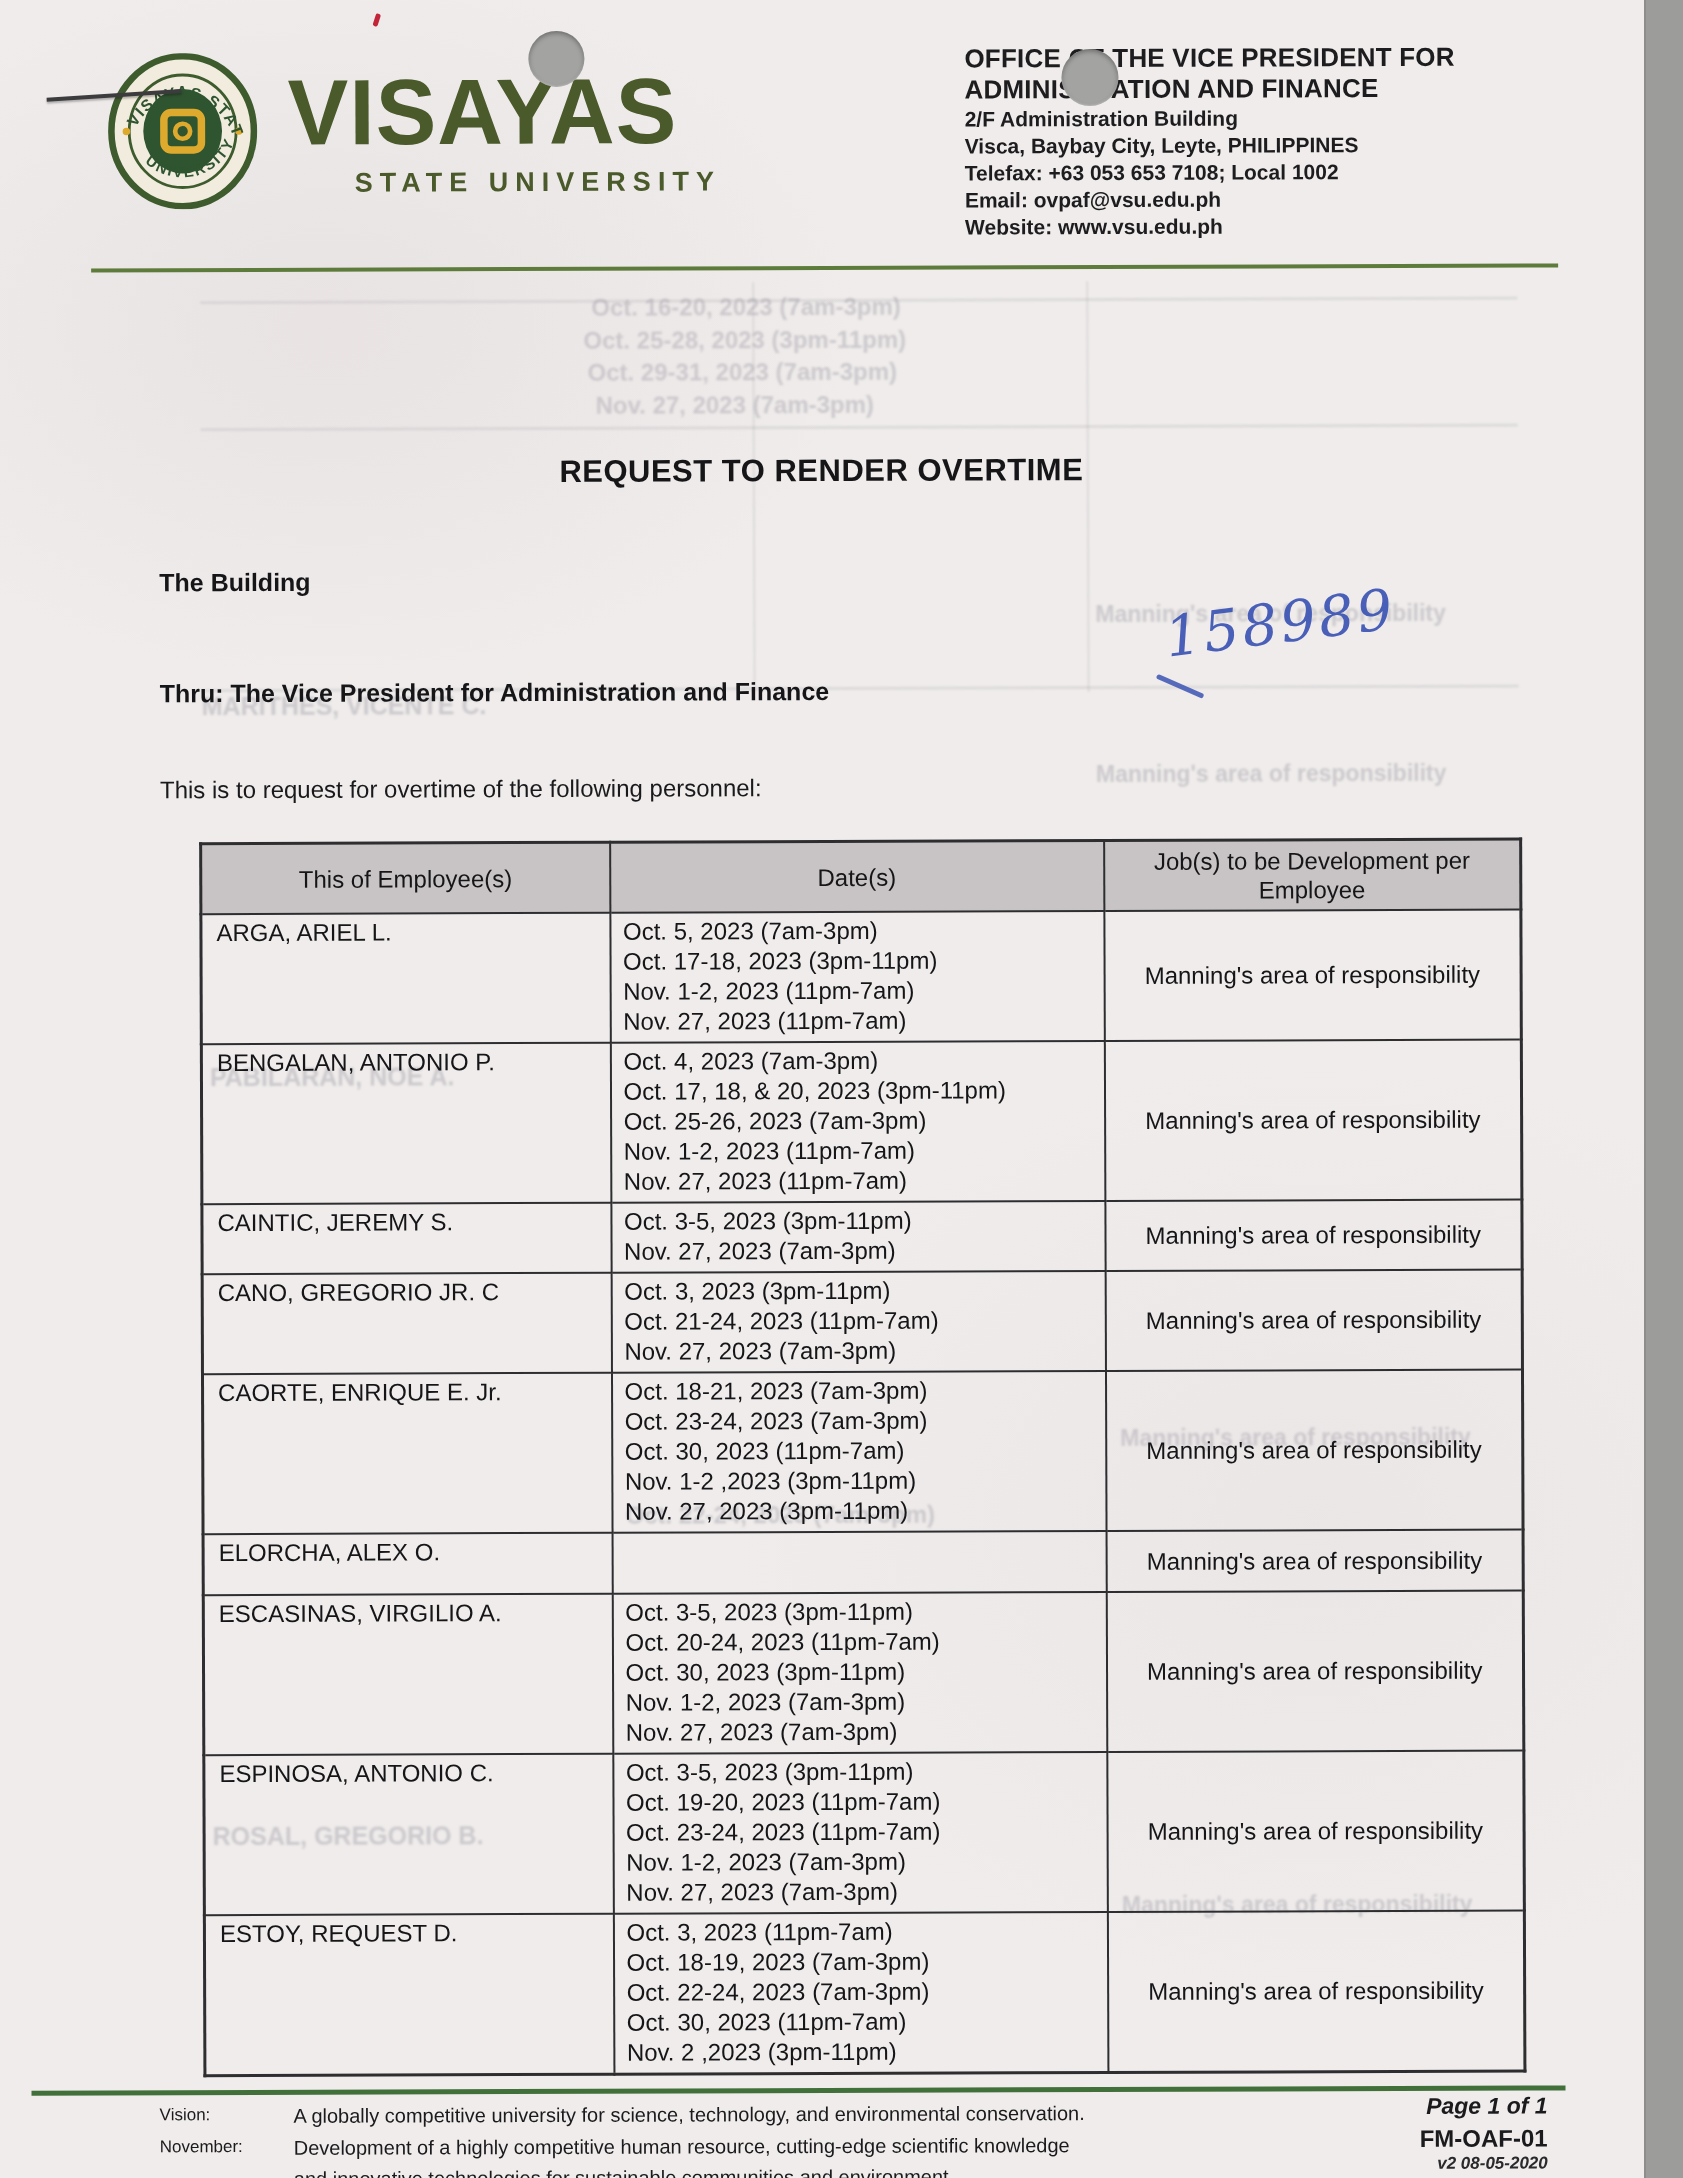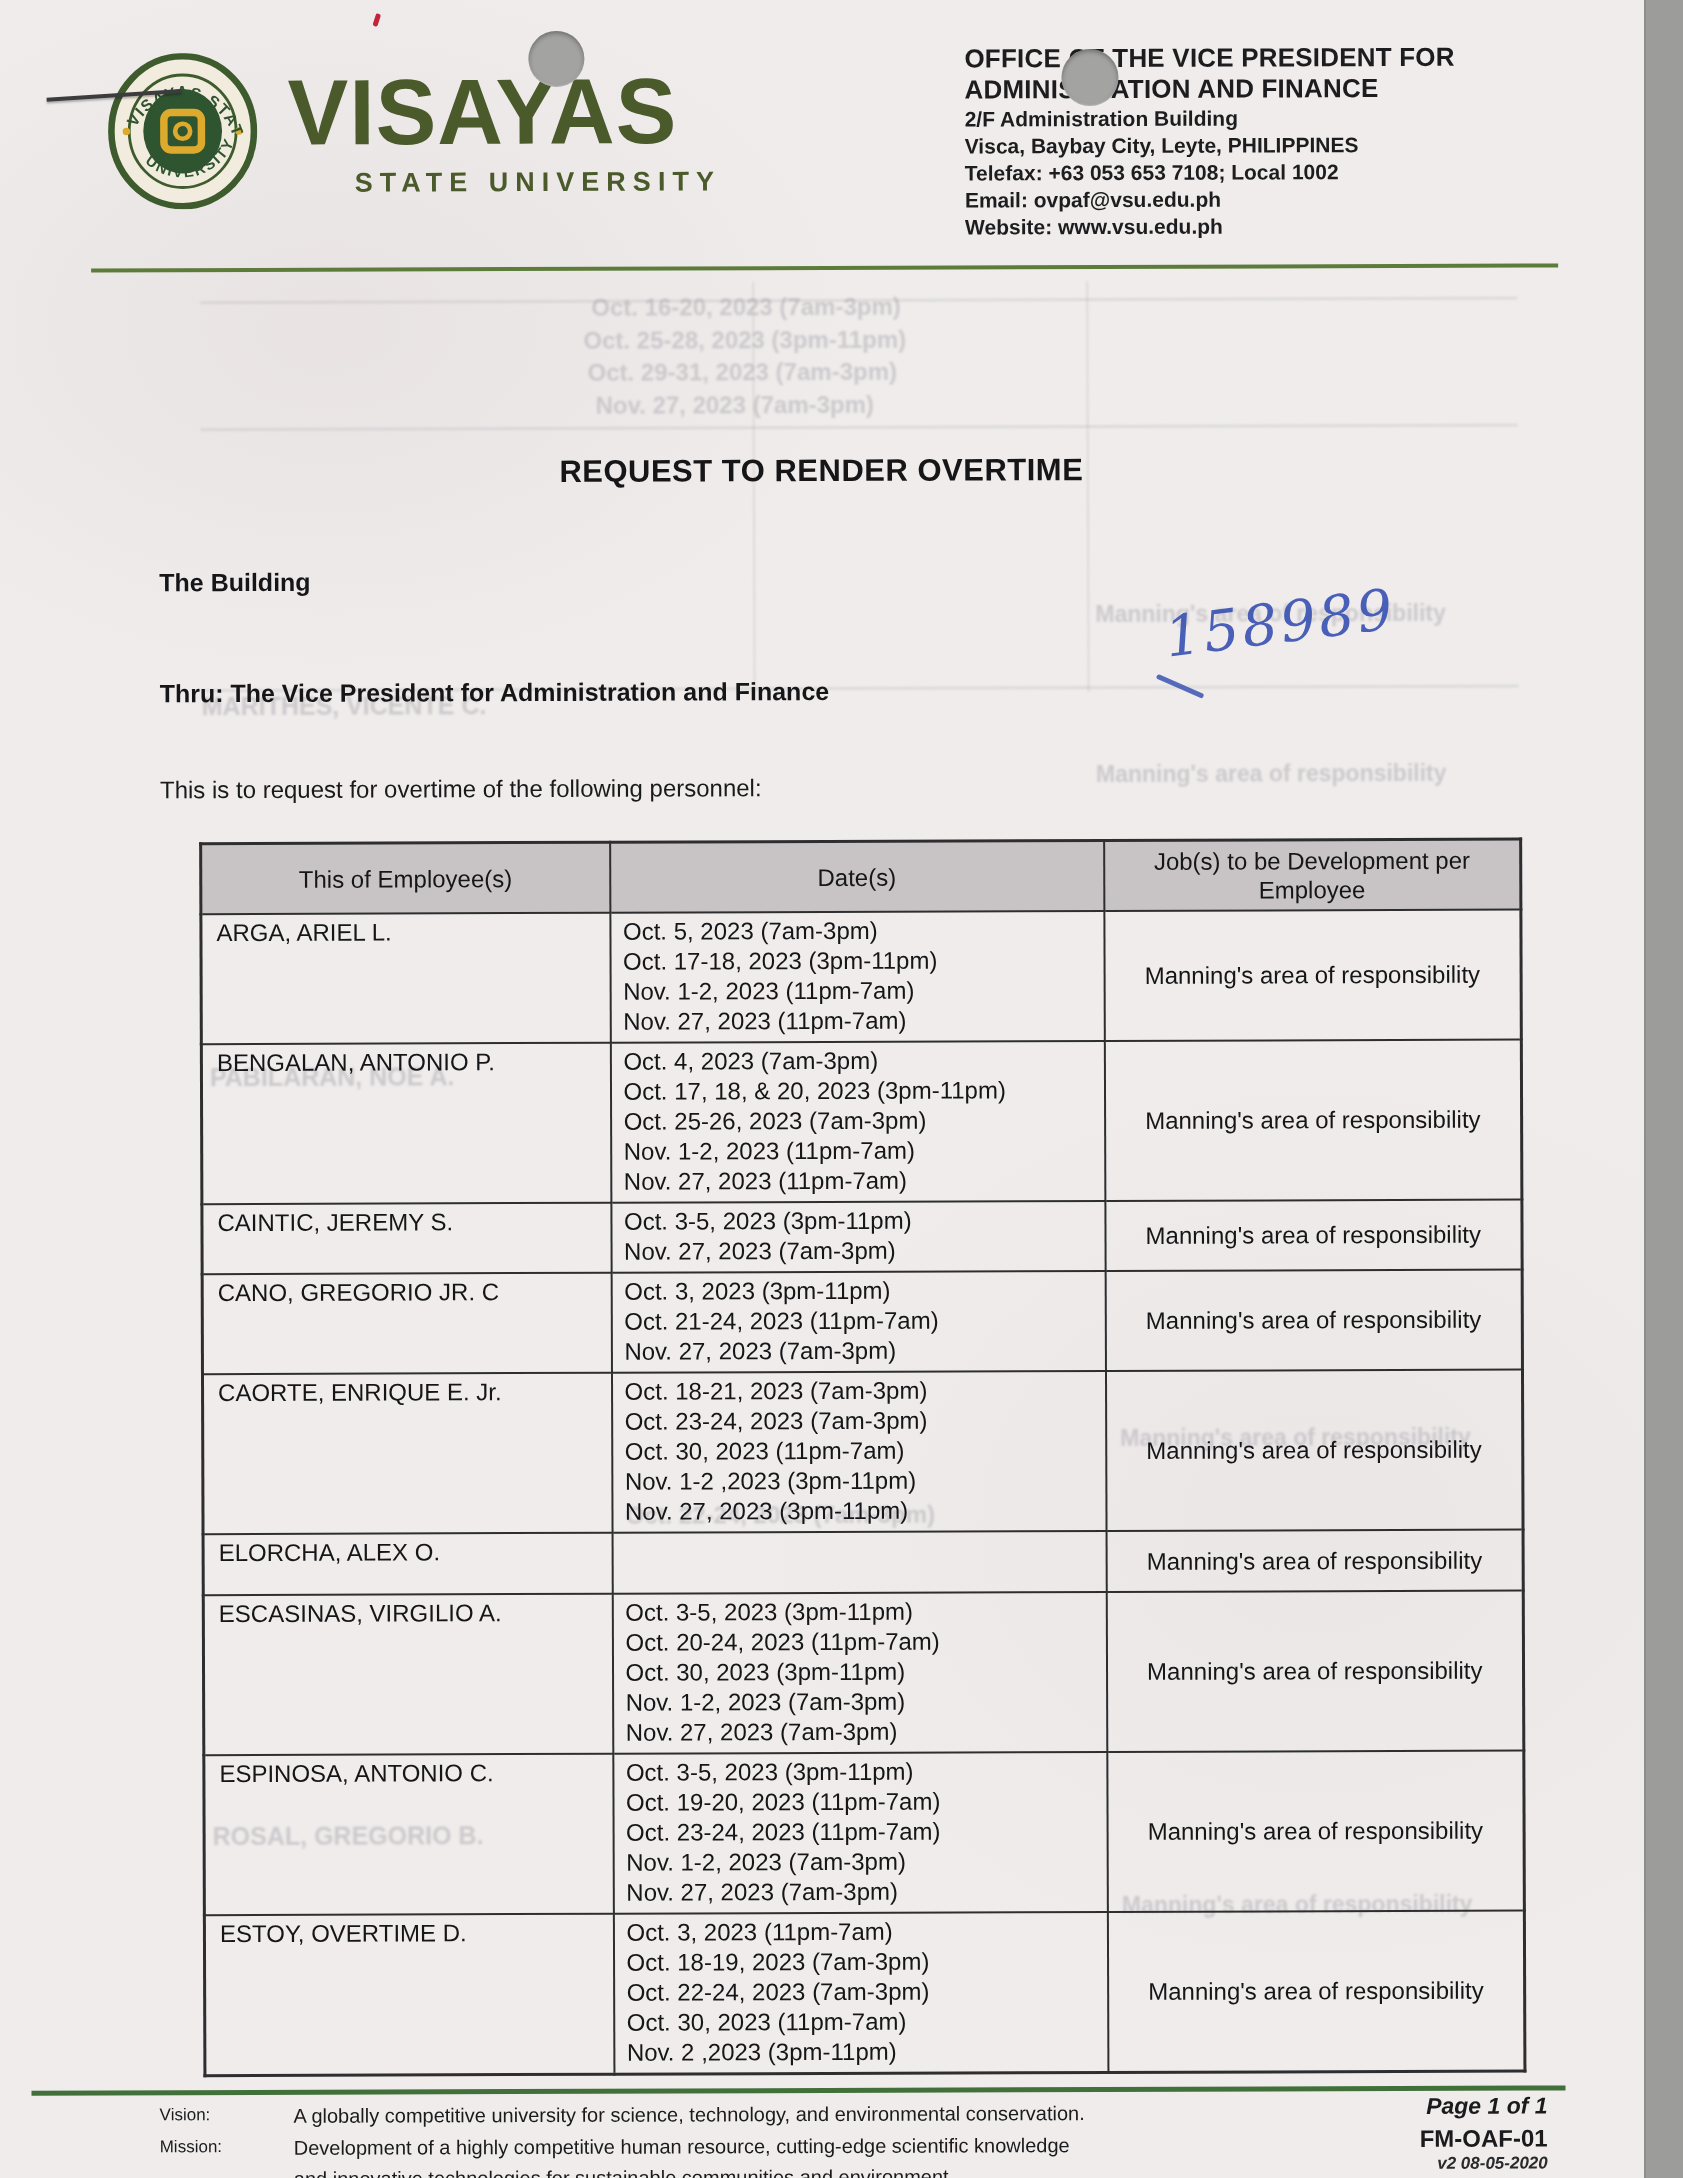--- a/index.html
+++ b/index.html
@@ -244,37 +244,37 @@
             <td class="dates">
               <div class="dateline">Oct. 3-5, 2023 (3pm-11pm)</div>
               <div class="dateline">Oct. 19-20, 2023 (11pm-7am)</div>
               <div class="dateline">Oct. 23-24, 2023 (11pm-7am)</div>
               <div class="dateline">Nov. 1-2, 2023 (7am-3pm)</div>
               <div class="dateline">Nov. 27, 2023 (7am-3pm)</div>
             </td>
             <td class="job">Manning's area of responsibility</td>
           </tr>
           <tr>
-            <td class="name">ESTOY, OVERTIME D.</td>
+            <td class="name">ESTOY, REQUEST D.</td>
             <td class="dates">
               <div class="dateline">Oct. 3, 2023 (11pm-7am)</div>
               <div class="dateline">Oct. 18-19, 2023 (7am-3pm)</div>
               <div class="dateline">Oct. 22-24, 2023 (7am-3pm)</div>
               <div class="dateline">Oct. 30, 2023 (11pm-7am)</div>
               <div class="dateline">Nov. 2 ,2023 (3pm-11pm)</div>
             </td>
             <td class="job">Manning's area of responsibility</td>
           </tr>
         </tbody>
     </table>
 
     <div class="rule-bottom"></div>
     <div class="footer-label" style="left:156px;top:2103px;">Vision:</div>
     <div class="footer-text" style="left:290px;top:2103px;">A globally competitive university for science, technology, and environmental conservation.</div>
-    <div class="footer-label" style="left:156px;top:2135px;">Mission:</div>
+    <div class="footer-label" style="left:156px;top:2135px;">November:</div>
     <div class="footer-text" style="left:290px;top:2135px;">Development of a highly competitive human resource, cutting-edge scientific knowledge</div>
     <div class="footer-text" style="left:290px;top:2166px;">and innovative technologies for sustainable communities and environment</div>
     <div class="pageinfo">Page 1 of 1</div>
     <div class="formcode">FM-OAF-01</div>
     <div class="formver">v2 08-05-2020</div>
 
   </div>
 </div>
 <div class="scanner-strip"></div>
 

